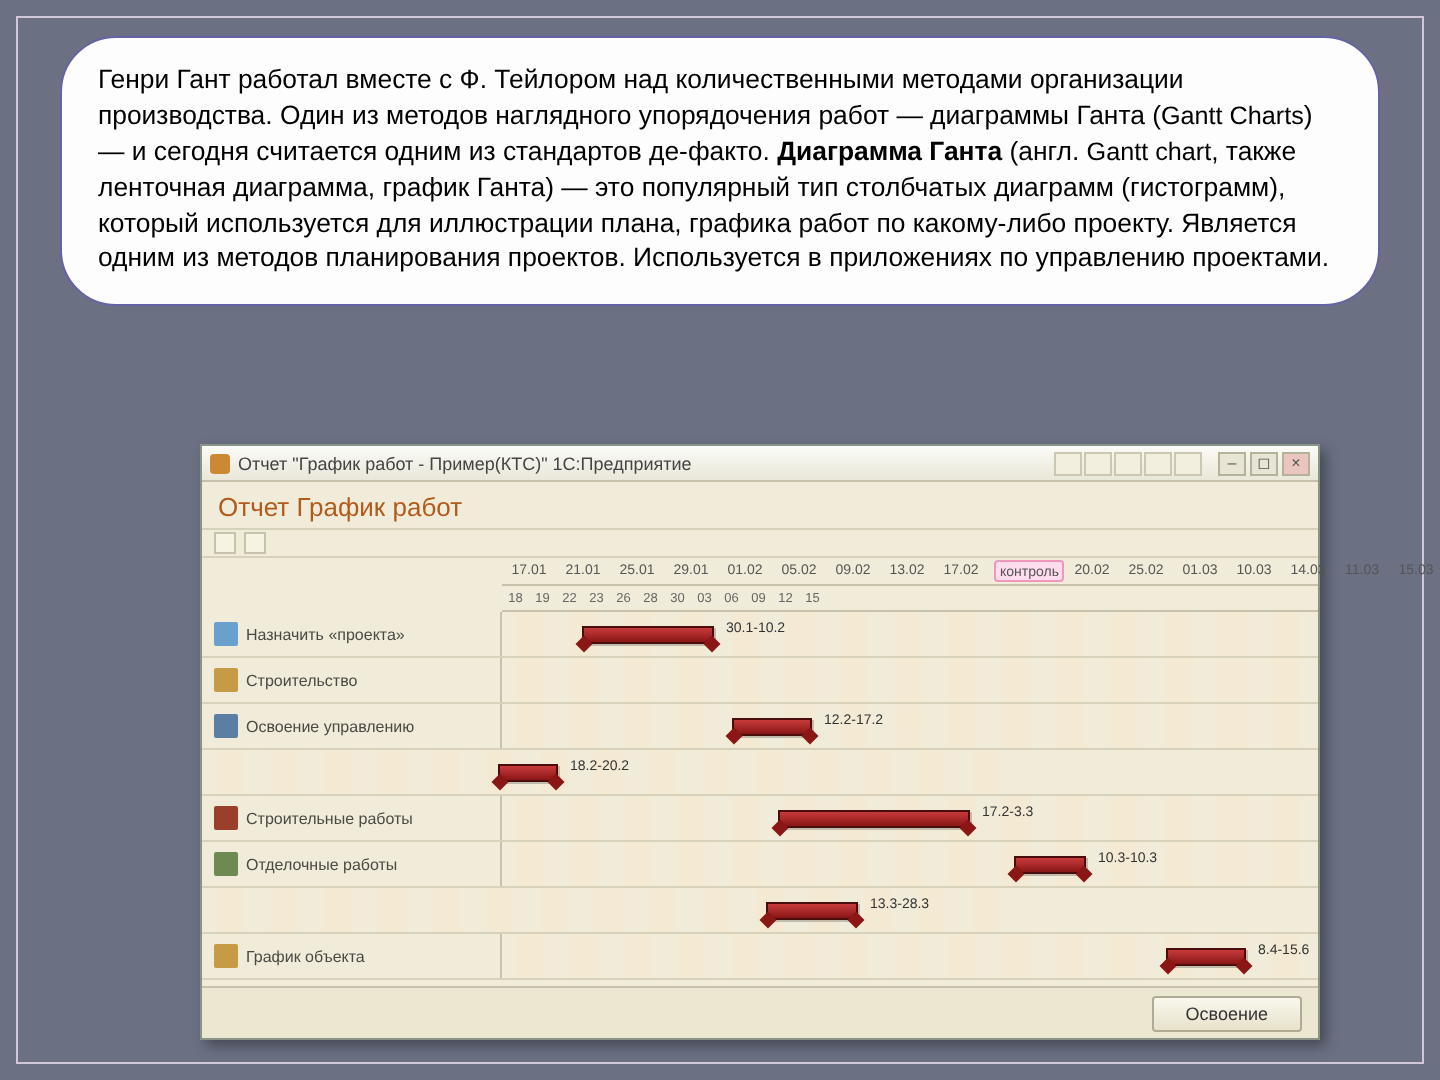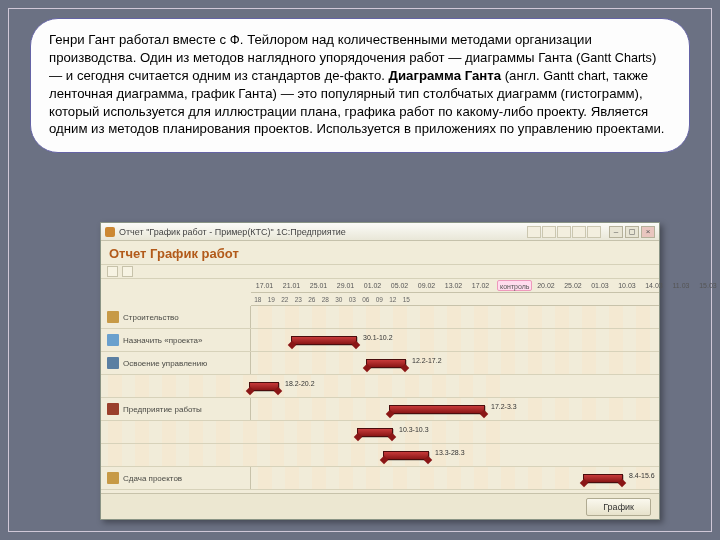--- a/index.html
+++ b/index.html
@@ -45,21 +45,20 @@
     border-bottom: 1px solid #c5c1ab;
   }
   .titlebar .tb-icon { width:10px; height:10px; background:#c83; margin-right:4px; border-radius:2px; }
   .titlebar .tb-right { margin-left:auto; display:flex; gap:2px; }
   .tb-btn { width:14px; height:12px; background:#e8e5d4; border:1px solid #b5b19a; font-size:8px; text-align:center; line-height:10px; color:#555; cursor:default;}
   .tb-aux { display:flex; gap:1px; margin-right:6px;}
   .tb-aux div{ width:14px;height:12px;background:#f3efdf;border:1px solid #cbc7b0;}
   .reptitle {
     font-size: 13px; color:#b25a1a; padding:5px 8px 3px 8px;
     border-bottom:1px solid #d6d1b9;
-    font-weight:bold;
   }
   .timeline-hdr {
     display:flex; margin-left:150px; height:14px; align-items:center;
     border-bottom:1px solid #c7c2aa;
   }
   .timeline-hdr span { flex:0 0 27px; font-size:7px; color:#555; text-align:center; }
   .sub-hdr { display:flex; margin-left:150px; height:13px; align-items:center; border-bottom:1px solid #c7c2aa;}
   .sub-hdr span { flex:0 0 13.5px; font-size:6.5px; color:#666; text-align:center; }
   .ctl-tag { font-size:7px; color:#b33; background:#fde; border:1px solid #e9b; padding:0 2px; height:11px; line-height:11px; border-radius:2px; margin-left:3px;}
   .row {
@@ -159,43 +158,20 @@
       <span>03</span>
       <span>06</span>
       <span>09</span>
       <span>12</span>
       <span>15</span>
     </div>
 
   <div id="rows">
       <div class="row">
         <div class="label">
-          <span class="icon" style="background: rgb(199, 154, 70);"></span>
-          <span>Строительство</span>
-        </div>
-        <div class="track">
-          <div class="vband" style="left: 7px;"></div>
-          <div class="vband" style="left: 34px;"></div>
-          <div class="vband" style="left: 61px;"></div>
-          <div class="vband" style="left: 88px;"></div>
-          <div class="vband" style="left: 115px;"></div>
-          <div class="vband" style="left: 142px;"></div>
-          <div class="vband" style="left: 169px;"></div>
-          <div class="vband" style="left: 196px;"></div>
-          <div class="vband" style="left: 223px;"></div>
-          <div class="vband" style="left: 250px;"></div>
-          <div class="vband" style="left: 277px;"></div>
-          <div class="vband" style="left: 304px;"></div>
-          <div class="vband" style="left: 331px;"></div>
-          <div class="vband" style="left: 358px;"></div>
-          <div class="vband" style="left: 385px;"></div>
-        </div>
-      </div>
-      <div class="row">
-        <div class="label">
           <span class="icon" style="background: rgb(106, 160, 205);"></span>
           <span>Назначить «проекта»</span>
         </div>
         <div class="track">
           <div class="vband" style="left: 7px;"></div>
           <div class="vband" style="left: 34px;"></div>
           <div class="vband" style="left: 61px;"></div>
           <div class="vband" style="left: 88px;"></div>
           <div class="vband" style="left: 115px;"></div>
           <div class="vband" style="left: 142px;"></div>
@@ -209,20 +185,43 @@
           <div class="vband" style="left: 358px;"></div>
           <div class="vband" style="left: 385px;"></div>
           <div class="bar" style="left: 40px; width: 66px;"></div>
           <div class="bump" style="left: 38px;"></div>
           <div class="bump" style="left: 102px;"></div>
           <div class="bar-label" style="left: 112px;">30.1-10.2</div>
         </div>
       </div>
       <div class="row">
         <div class="label">
+          <span class="icon" style="background: rgb(199, 154, 70);"></span>
+          <span>Строительство</span>
+        </div>
+        <div class="track">
+          <div class="vband" style="left: 7px;"></div>
+          <div class="vband" style="left: 34px;"></div>
+          <div class="vband" style="left: 61px;"></div>
+          <div class="vband" style="left: 88px;"></div>
+          <div class="vband" style="left: 115px;"></div>
+          <div class="vband" style="left: 142px;"></div>
+          <div class="vband" style="left: 169px;"></div>
+          <div class="vband" style="left: 196px;"></div>
+          <div class="vband" style="left: 223px;"></div>
+          <div class="vband" style="left: 250px;"></div>
+          <div class="vband" style="left: 277px;"></div>
+          <div class="vband" style="left: 304px;"></div>
+          <div class="vband" style="left: 331px;"></div>
+          <div class="vband" style="left: 358px;"></div>
+          <div class="vband" style="left: 385px;"></div>
+        </div>
+      </div>
+      <div class="row">
+        <div class="label">
           <span class="icon" style="background: rgb(90, 127, 162);"></span>
           <span>Освоение управлению</span>
         </div>
         <div class="track">
           <div class="vband" style="left: 7px;"></div>
           <div class="vband" style="left: 34px;"></div>
           <div class="vband" style="left: 61px;"></div>
           <div class="vband" style="left: 88px;"></div>
           <div class="vband" style="left: 115px;"></div>
           <div class="vband" style="left: 142px;"></div>
@@ -260,21 +259,21 @@
           <div class="vband" style="left: 385px;"></div>
           <div class="bar" style="left: 148px; width: 30px;"></div>
           <div class="bump" style="left: 146px;"></div>
           <div class="bump" style="left: 174px;"></div>
           <div class="bar-label" style="left: 184px;">18.2-20.2</div>
         </div>
       </div>
       <div class="row">
         <div class="label">
           <span class="icon" style="background: rgb(154, 63, 44);"></span>
-          <span>Предприятие работы</span>
+          <span>Строительные работы</span>
         </div>
         <div class="track">
           <div class="vband" style="left: 7px;"></div>
           <div class="vband" style="left: 34px;"></div>
           <div class="vband" style="left: 61px;"></div>
           <div class="vband" style="left: 88px;"></div>
           <div class="vband" style="left: 115px;"></div>
           <div class="vband" style="left: 142px;"></div>
           <div class="vband" style="left: 169px;"></div>
           <div class="vband" style="left: 196px;"></div>
@@ -285,20 +284,24 @@
           <div class="vband" style="left: 331px;"></div>
           <div class="vband" style="left: 358px;"></div>
           <div class="vband" style="left: 385px;"></div>
           <div class="bar" style="left: 138px; width: 96px;"></div>
           <div class="bump" style="left: 136px;"></div>
           <div class="bump" style="left: 230px;"></div>
           <div class="bar-label" style="left: 240px;">17.2-3.3</div>
         </div>
       </div>
       <div class="row">
+        <div class="label">
+          <span class="icon" style="background: rgb(110, 138, 82);"></span>
+          <span>Отделочные работы</span>
+        </div>
         <div class="track">
           <div class="vband" style="left: 7px;"></div>
           <div class="vband" style="left: 34px;"></div>
           <div class="vband" style="left: 61px;"></div>
           <div class="vband" style="left: 88px;"></div>
           <div class="vband" style="left: 115px;"></div>
           <div class="vband" style="left: 142px;"></div>
           <div class="vband" style="left: 169px;"></div>
           <div class="vband" style="left: 196px;"></div>
           <div class="vband" style="left: 223px;"></div>
@@ -333,21 +336,21 @@
           <div class="vband" style="left: 385px;"></div>
           <div class="bar" style="left: 282px; width: 46px;"></div>
           <div class="bump" style="left: 280px;"></div>
           <div class="bump" style="left: 324px;"></div>
           <div class="bar-label" style="left: 334px;">13.3-28.3</div>
         </div>
       </div>
       <div class="row">
         <div class="label">
           <span class="icon" style="background: rgb(199, 154, 70);"></span>
-          <span>Сдача проектов</span>
+          <span>График объекта</span>
         </div>
         <div class="track">
           <div class="vband" style="left: 7px;"></div>
           <div class="vband" style="left: 34px;"></div>
           <div class="vband" style="left: 61px;"></div>
           <div class="vband" style="left: 88px;"></div>
           <div class="vband" style="left: 115px;"></div>
           <div class="vband" style="left: 142px;"></div>
           <div class="vband" style="left: 169px;"></div>
           <div class="vband" style="left: 196px;"></div>
@@ -360,15 +363,15 @@
           <div class="vband" style="left: 385px;"></div>
           <div class="bar" style="left: 332px; width: 40px;"></div>
           <div class="bump" style="left: 330px;"></div>
           <div class="bump" style="left: 368px;"></div>
           <div class="bar-label" style="left: 378px;">8.4-15.6</div>
         </div>
       </div>
     </div>
 
   <div class="footer">
-    <button class="close-btn">График</button>
+    <button class="close-btn">Освоение</button>
   </div>
 </div>
 
 </body></html>

